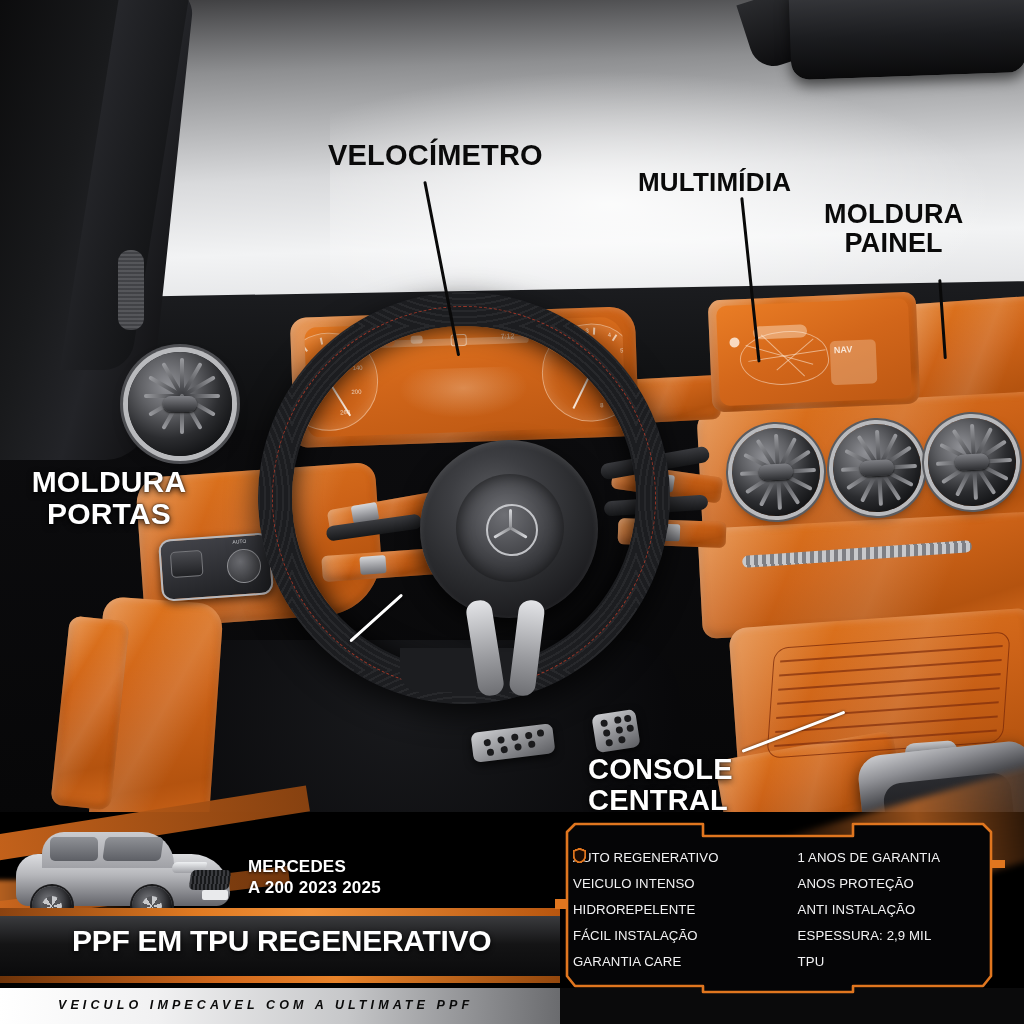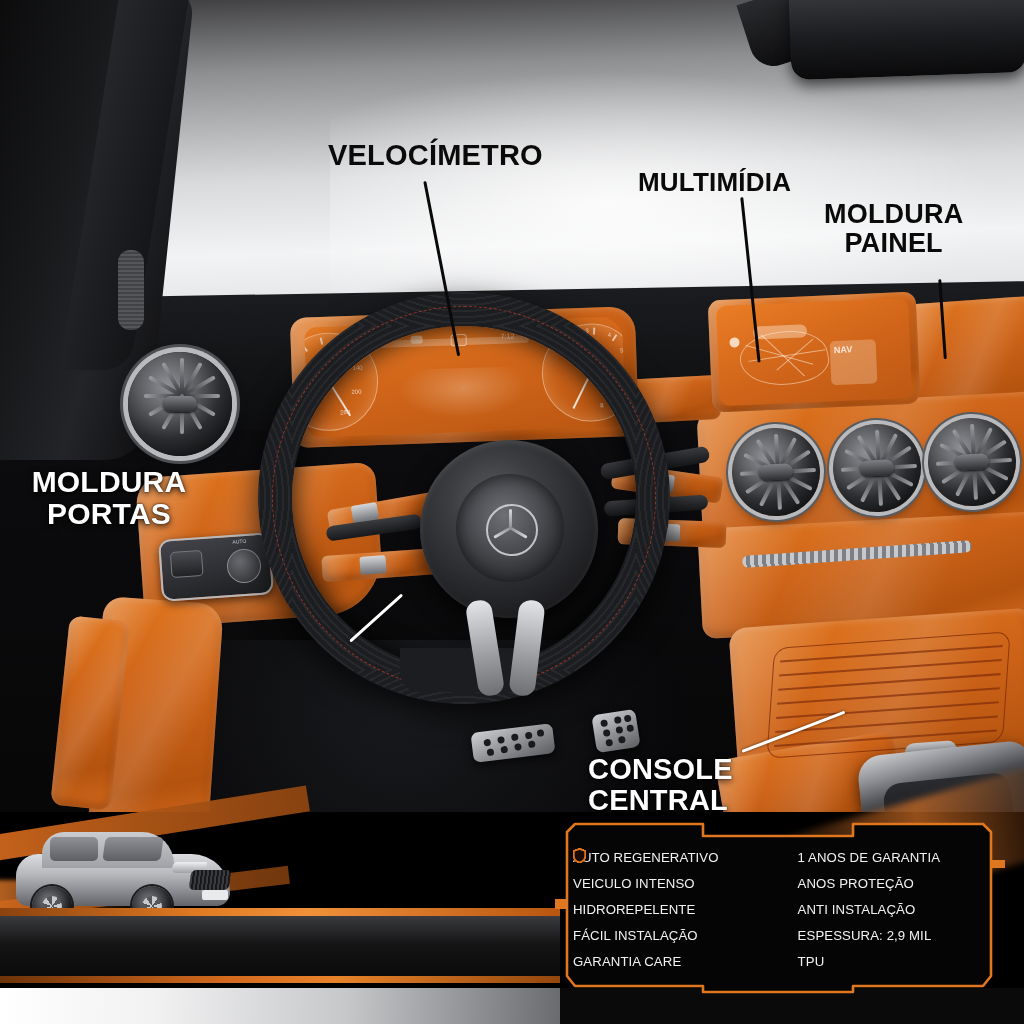--- a/index.html
+++ b/index.html
@@ -487,27 +487,33 @@
     <div class="cargrille"></div>
     <div class="carplate"></div>
     <div class="carwheel" style="left:26px;">
         <div class="carhub"></div>
       </div>
     <div class="carwheel" style="left:126px;">
         <div class="carhub"></div>
       </div>
   </div>
 
+  <div class="modelname">
+    <div>MERCEDES</div>
+    <div>A 200 2023 2025</div>
+  </div>
 
   <div class="titlebar-top"></div>
   <div class="titlebar"></div>
+  <div class="maintitle">PPF EM TPU REGENERATIVO</div>
   <div class="titlebar-bot"></div>
 
   <div class="footbar-right"></div>
   <div class="footbar"></div>
+  <div class="foottext">VEICULO IMPECAVEL COM A ULTIMATE PPF</div>
 
   <div class="fpanel">
     <svg viewBox="0 0 452 184" width="452" height="184">
       <path d="M 14 26 L 14 14 L 22 6 L 150 6 L 150 18 L 300 18 L 300 6 L 430 6 L 438 14 L 438 158 L 430 168 L 300 168 L 300 174 L 150 174 L 150 168 L 22 168 L 14 158 Z" fill="#050506" stroke="#e0761f" stroke-width="2.6" stroke-linejoin="round"></path>
       <path d="M 2 86 L 14 86" stroke="#e0761f" stroke-width="10"></path>
       <path d="M 438 46 L 452 46" stroke="#e0761f" stroke-width="8"></path>
     </svg>
     <div class="fcols">
       <div class="fcol a">
         <div class="fitem">

